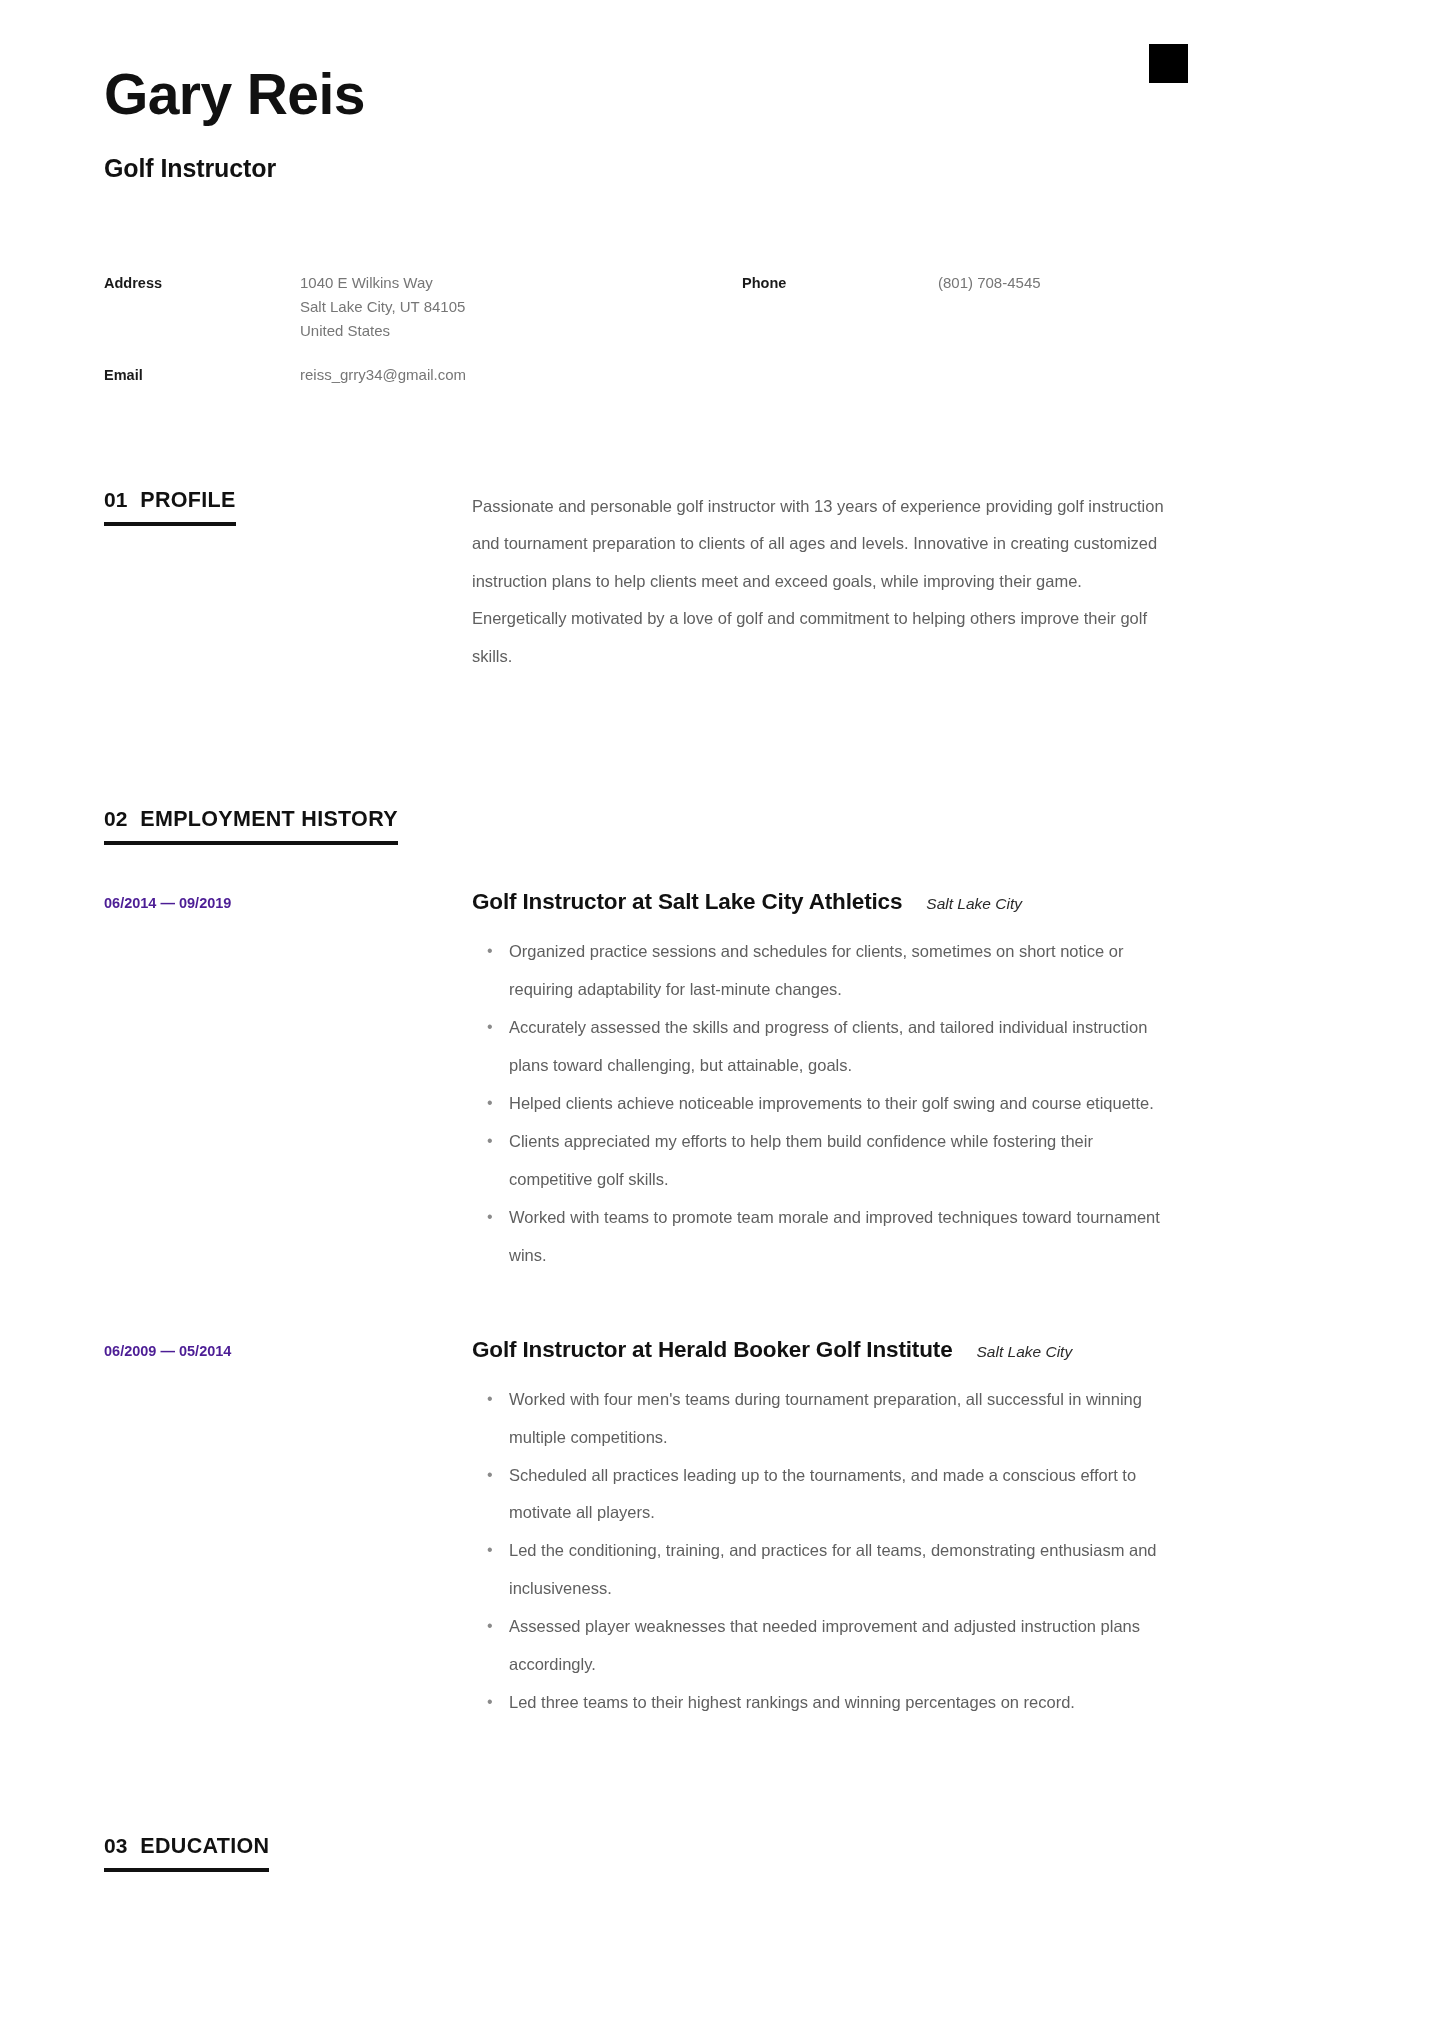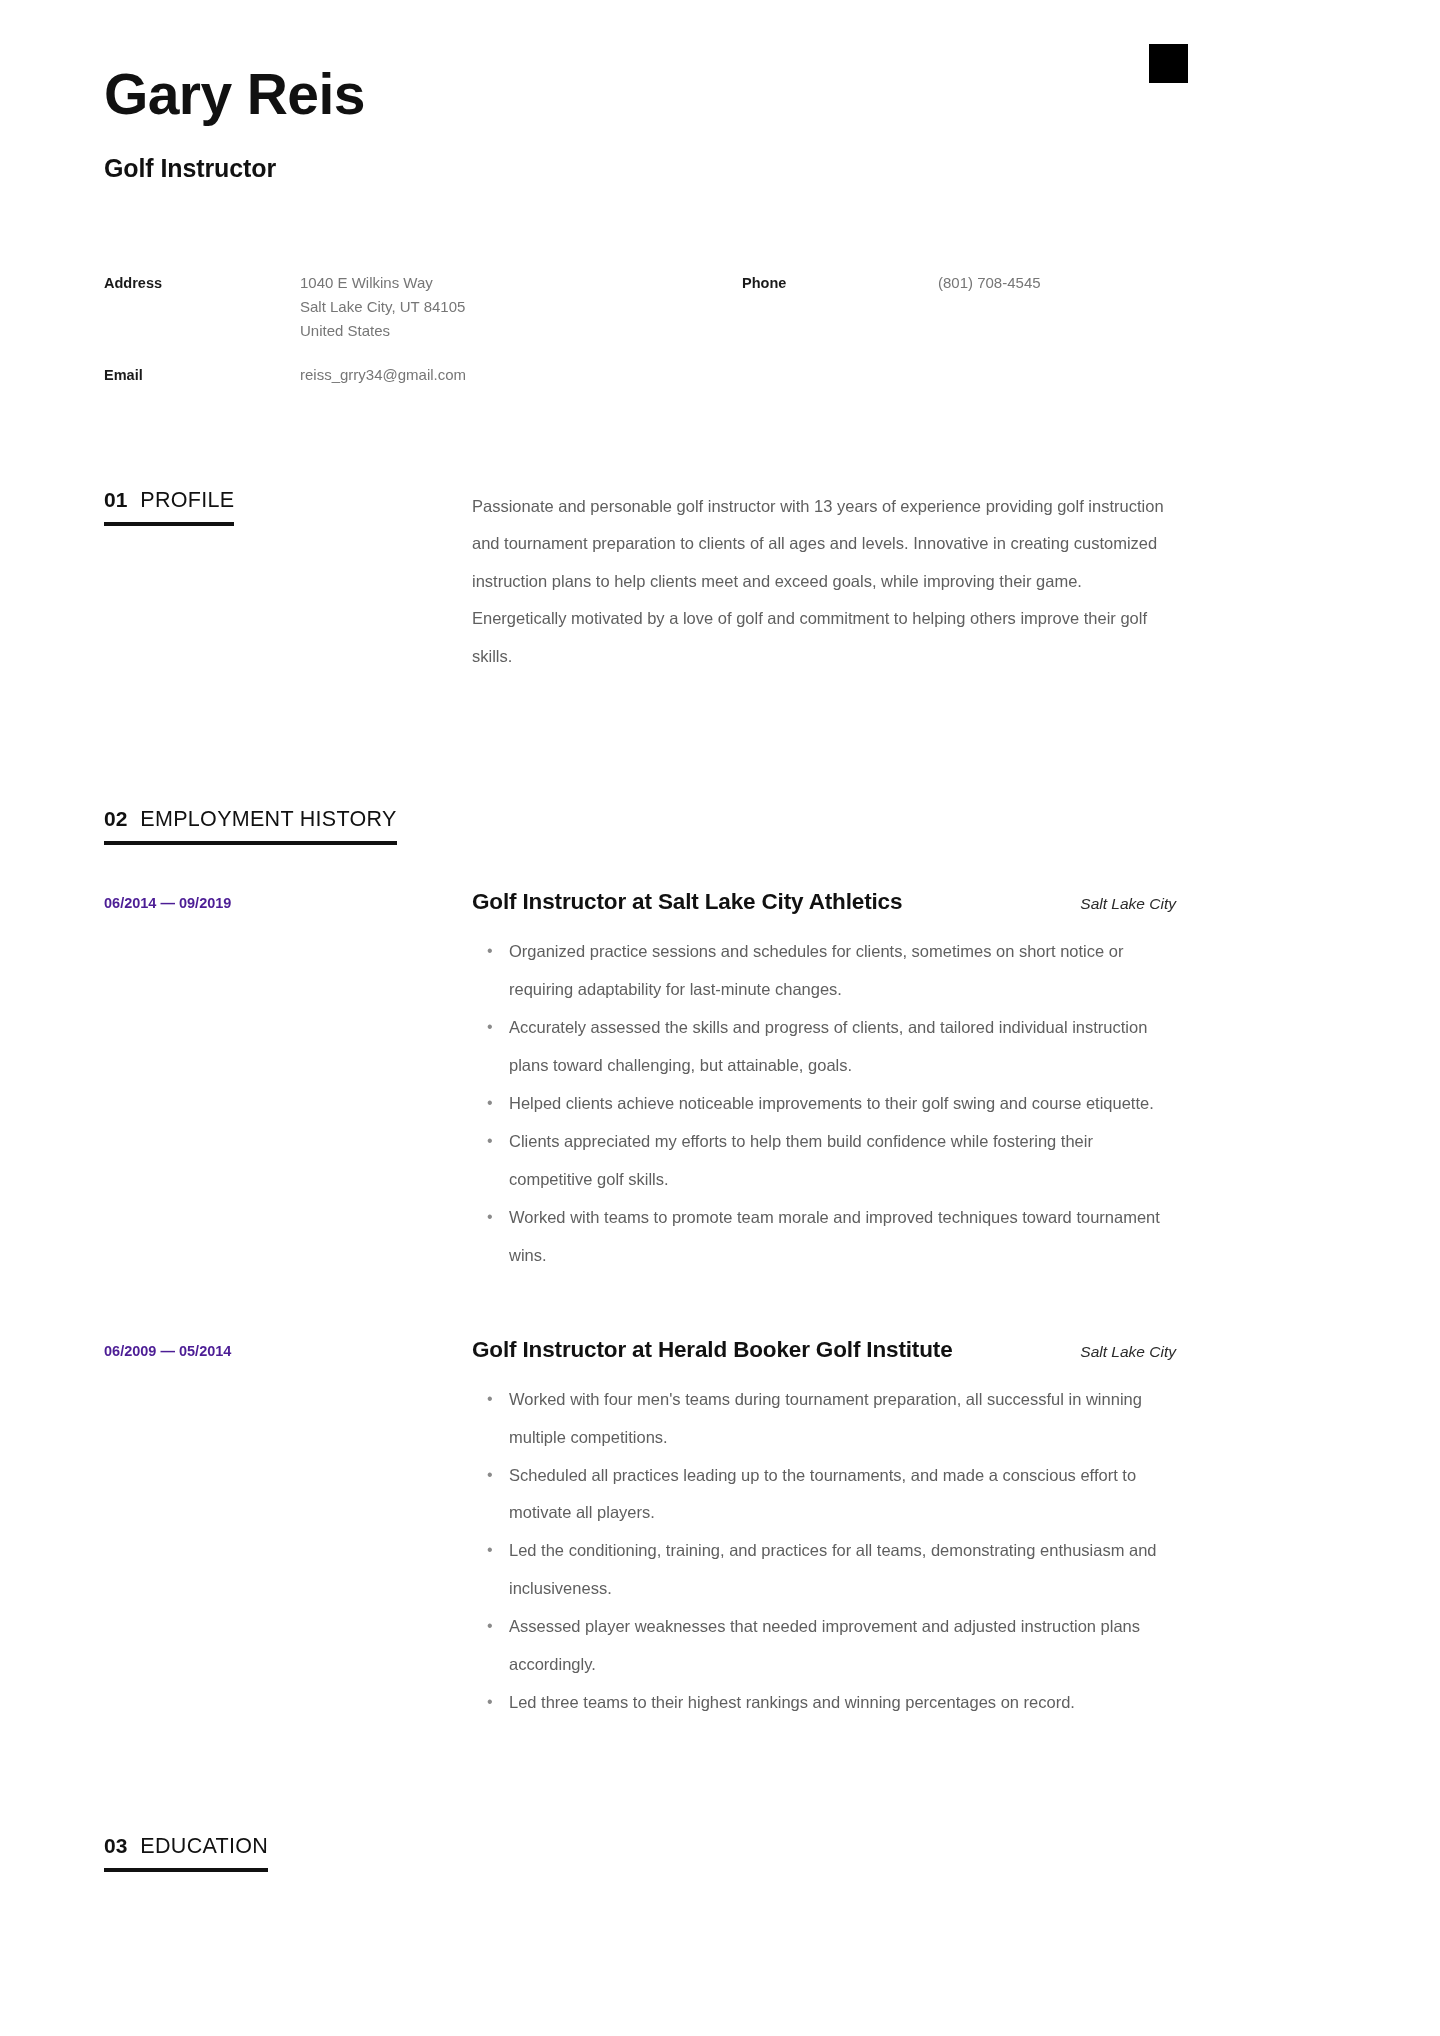--- a/index.html
+++ b/index.html
@@ -102,21 +102,21 @@
 
   .section-num {
     font-size: 21px;
     font-weight: 700;
     color: #111111;
     letter-spacing: 0px;
   }
 
   .section-title {
     font-size: 21.5px;
-    font-weight: 400;
+    font-weight: 700;
     color: #111111;
     letter-spacing: 0.3px;
     margin-left: 13px;
   }
 
   
   .profile-wrap { margin-top: 100px; display: flex; align-items: flex-start; }
 
   .profile-text {
     flex: 1 1 auto;
@@ -140,21 +140,20 @@
     color: #4c1d95;
     padding-top: 6px;
     letter-spacing: 0px;
   }
 
   .entry-body { flex: 1 1 auto; }
 
   .entry-head {
     display: flex;
     align-items: baseline;
-    justify-content: space-between;
   }
 
   .entry-role {
     font-size: 22.5px;
     font-weight: 700;
     color: #111111;
     letter-spacing: -0.15px;
   }
 
   .entry-location {

